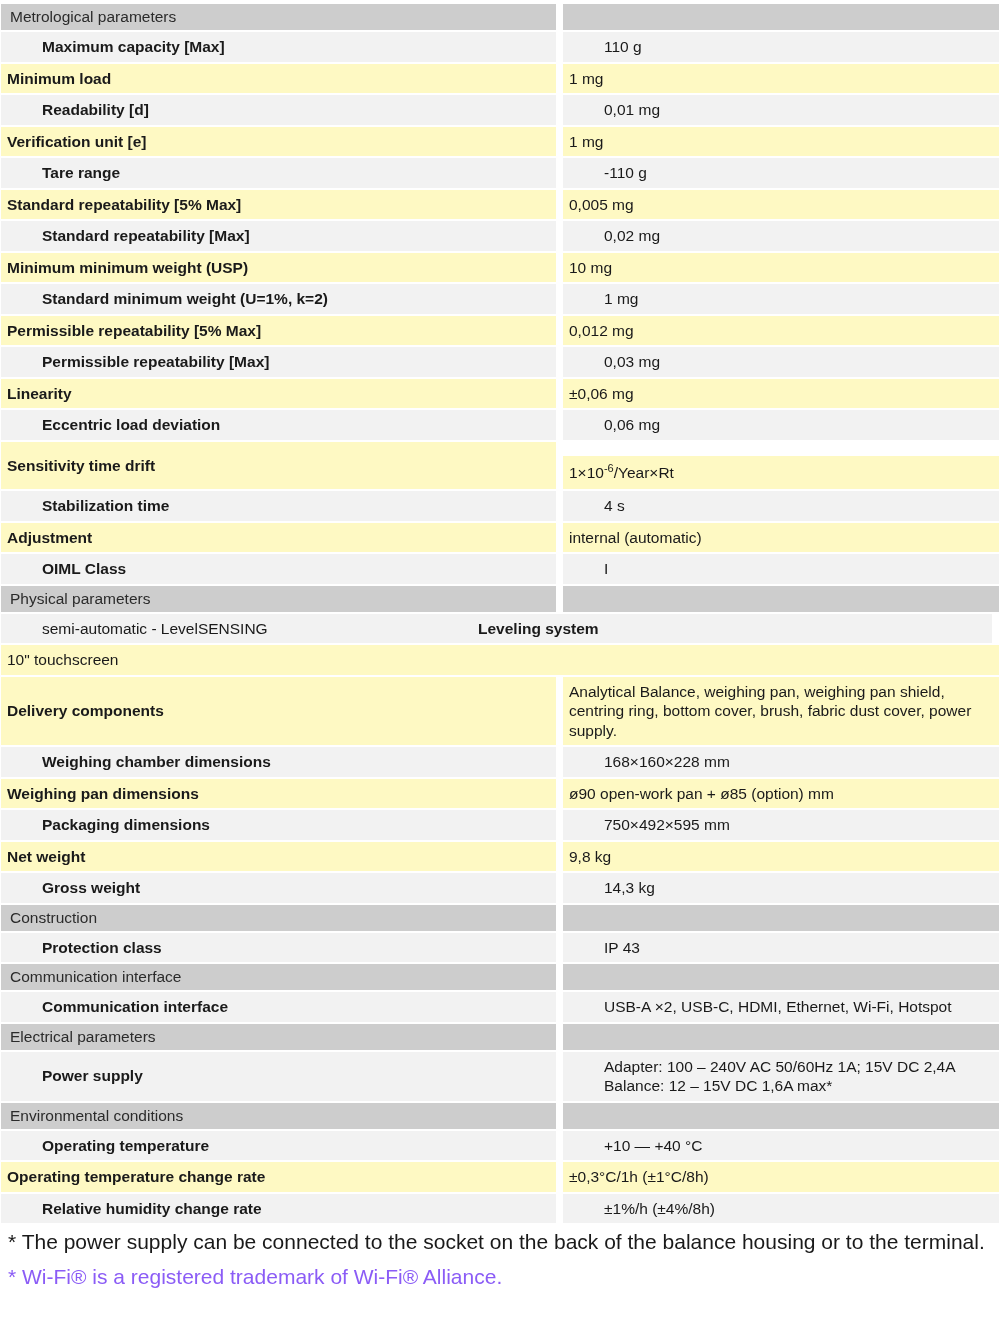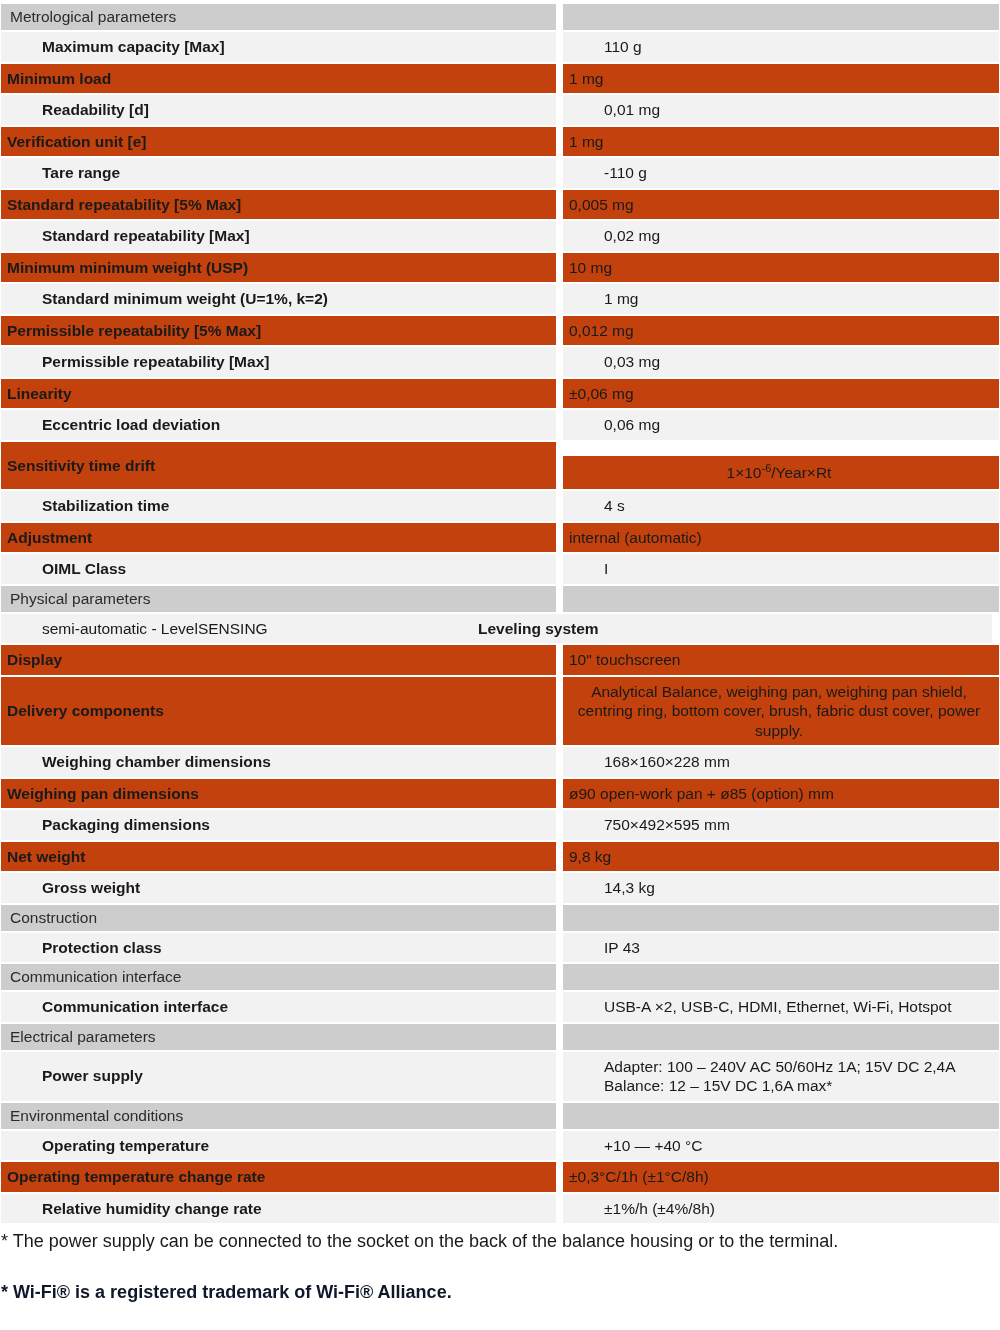--- a/index.html
+++ b/index.html
@@ -36,50 +36,49 @@
     width: 555px;
     font-weight: bold;
     margin-right: 7px; 
   }
   .cell.value {
     flex: 1;
     font-weight: normal;
     white-space: pre-line;
   }
   .row.stripe .cell { background: #f2f2f2; padding-left: 41px; }
-  .row.plain .cell { background: #c2410c; text-align: center; }
+  .row.plain .cell { background: #fef9c3; }
   .row.section .cell {
     background: #cdcdcd;
     min-height: 26px;
     padding-top: 3px;
     padding-bottom: 3px;
   }
   .row.section .cell.label {
     font-weight: normal;
     color: #2b2b2b;
     padding-left: 9px;
   }
   .sup {
     font-size: 11px;
     position: relative;
     top: -6px;
   }
   .footnote {
-    font-size: 18px;
+    font-size: 21px;
     line-height: 19px;
-    padding-left: 1px;
+    padding-left: 8px;
   }
   .footnote.primary {
     margin-top: 9px;
     color: #1a1a1a;
   }
   .footnote.muted {
-    margin-top: 32px;
-    color: #0f172a;
-    font-weight: bold;
+    margin-top: 16px;
+    color: #8b5cf6;
   }
 </style>
 </head>
 <body>
 
 <div class="page">
 
   <div class="spec-table">
   <div class="row section">
     <div class="cell label">Metrological parameters</div>
@@ -175,21 +174,20 @@
     <div class="cell label">Physical parameters</div>
     <div class="cell value"></div>
   </div>
 
   <div class="row stripe">
     <div class="cell value">semi-automatic - LevelSENSING</div>
     <div class="cell label">Leveling system</div>
   </div>
 
   <div class="row plain">
-    <div class="cell label">Display</div>
     <div class="cell value">10" touchscreen</div>
   </div>
 
 
   <div class="row plain">
     <div class="cell label">Delivery components</div>
     <div class="cell value">Analytical Balance, weighing pan, weighing pan shield, centring ring, bottom cover, brush, fabric dust cover, power supply.</div>
   </div>
 
   <div class="row stripe">

